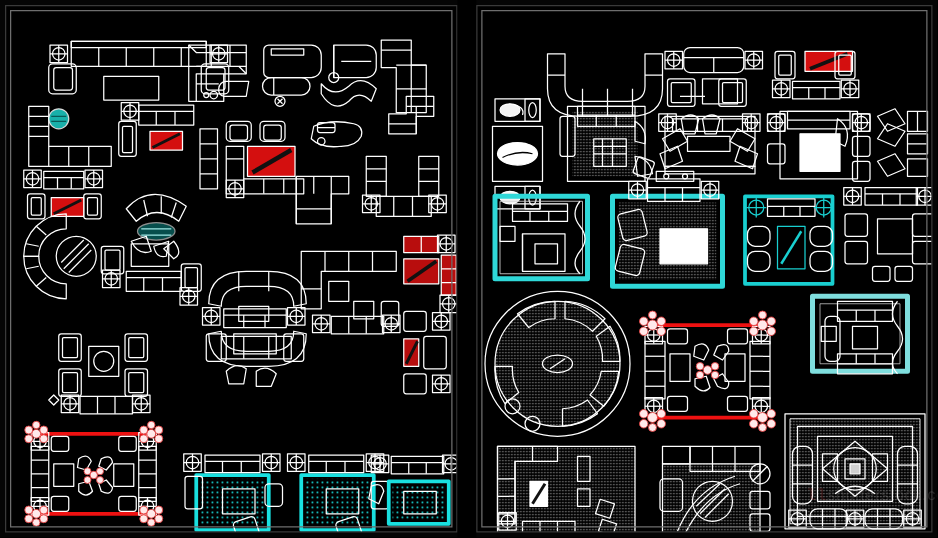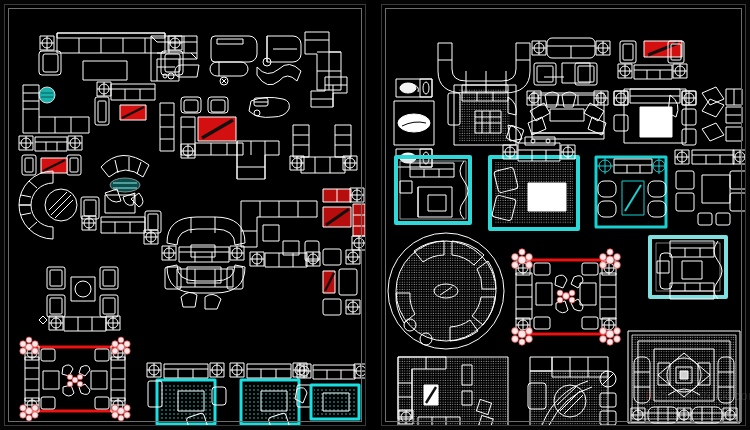--- a/index.html
+++ b/index.html
@@ -40,21 +40,21 @@
   svg.cad { position: absolute; left: 0; top: 0; }
   .watermark {
     position: absolute;
     left: 645px; top: 388px;
     font-size: 13px;
     letter-spacing: 0.5px;
     color: rgba(190,185,185,0.17);
     pointer-events: none;
     white-space: nowrap;
   }
-  .watermark .wm-accent { color: rgba(180,60,60,0.22); font-weight: bold; }
+  .watermark .wm-accent { color: rgba(180,60,60,0.22); font-weight: bold; font-family: Liberation Mono, monospace; }
 </style>
 </head>
 <body>
 
 <div id="stage">
 
   <div class="panel" id="panel-left">
     <svg class="cad" width="362" height="422" viewBox="0 0 362 422">
       <defs>
         <pattern id="dotsL" width="4" height="4" patternUnits="userSpaceOnUse">

